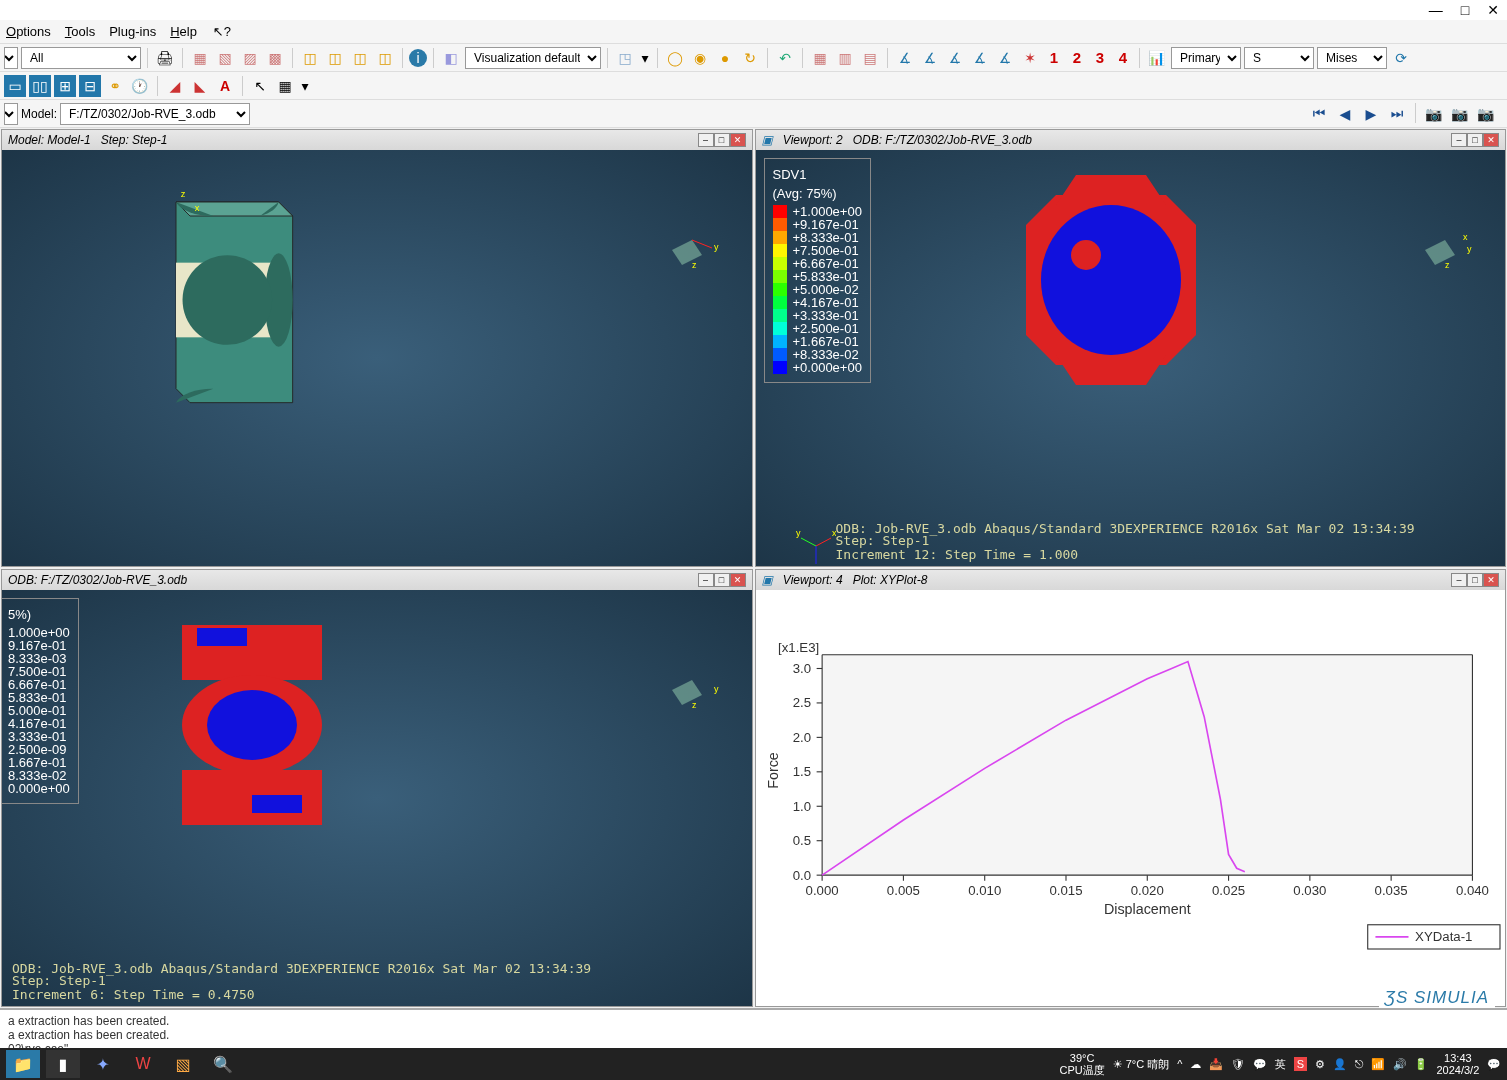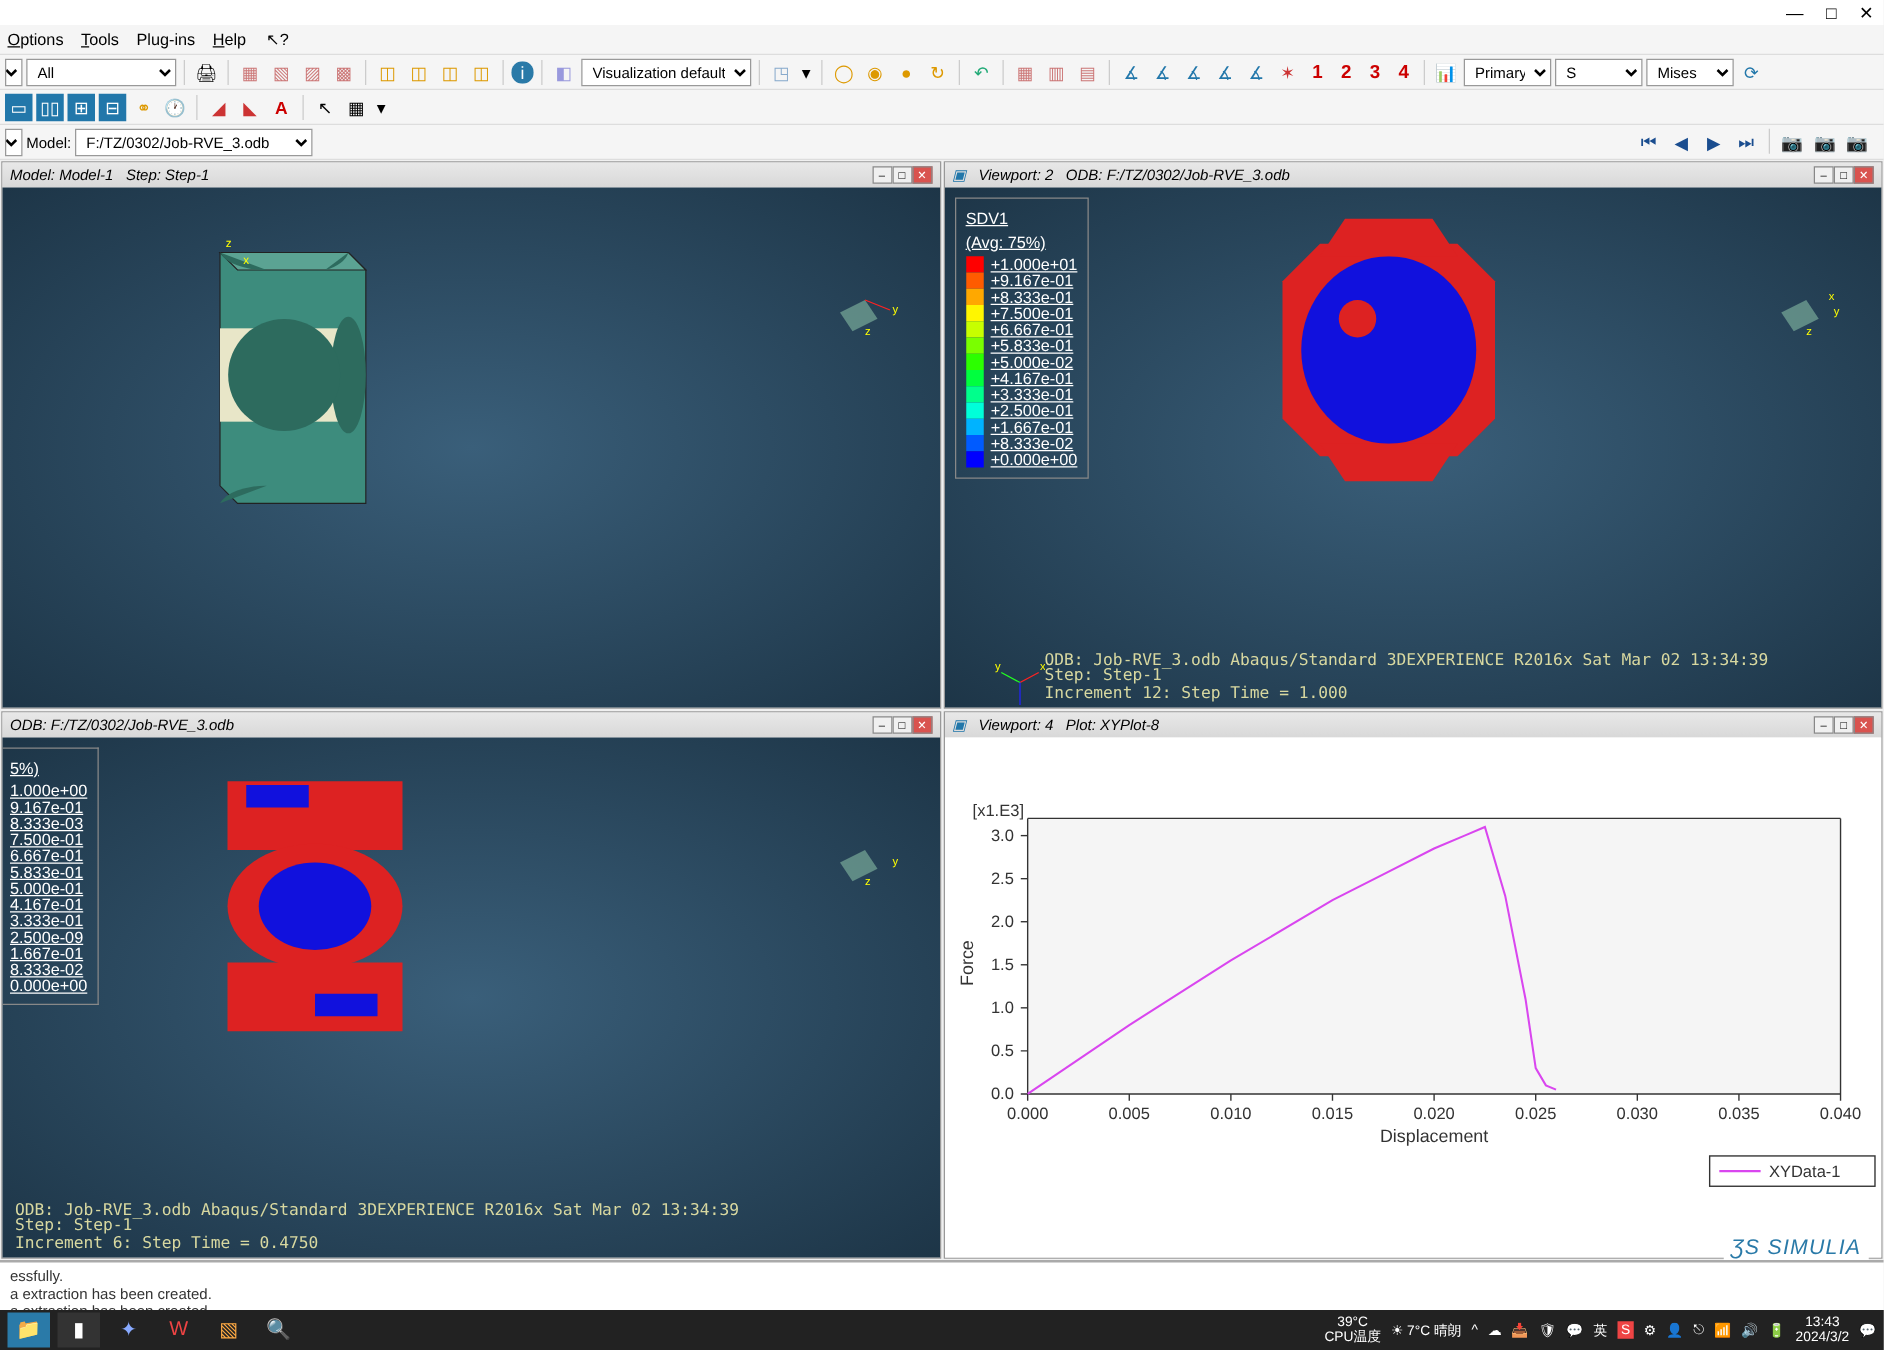--- a/index.html
+++ b/index.html
@@ -21,21 +21,21 @@
 .main-area { display: flex; flex-direction: column; height: calc(100% - 200px); }
 .viewport-row { display: flex; height: 50%; }
 .viewport-pane { flex: 1; border: 1px solid #999; display: flex; flex-direction: column; margin: 1px; position: relative; }
 .pane-header { height: 20px; background: linear-gradient(#e8e8e8, #d8d8d8); display: flex; align-items: center; padding: 0 6px; font-size: 12px; justify-content: space-between; }
 .pane-header-left { display: flex; gap: 10px; align-items: center; font-style: italic;}
 .pane-header-ctrls { display: flex; gap: 0; }
 .pane-header-ctrls span { width: 16px; height: 14px; border: 1px solid #888; background: #f0f0f0; display: flex; align-items: center; justify-content: center; font-size: 9px; cursor: default;}
 .pane-body { flex: 1; background: radial-gradient(ellipse at center, #3a5f7a 0%, #1d3547 100%); position: relative; overflow: hidden; }
 .pane-body.white { background: #fff; }
 
-.legend-box { position: absolute; background: transparent; color: #fff; font-family: monospace; font-size: 13px; padding: 8px; border: 1px solid #888; text-decoration: underline; }
+.legend-box { position: absolute; background: transparent; color: #fff; font-family: monospace; font-size: 13px; padding: 8px; border: 1px solid #888; }
 .legend-title { margin-bottom: 4px; }
 .legend-row { display: flex; align-items: center; gap: 6px; line-height: 13px; }
 .legend-swatch { width: 14px; height: 13px; }
 .anno-text { position: absolute; color: #d8d8a0; font-family: monospace; font-size: 13px; }
 
 .triad { position: absolute; right: 30px; top: 60px; width: 60px; height: 60px; }
 
 .msg-area { height: 110px; background: #fff; border-top: 2px solid #aaa; padding: 4px 8px; font-family: monospace; font-size: 12px; color: #333; overflow: hidden; position: relative;}
 .simulia-logo { position: absolute; right: 12px; top: -22px; font-style: italic; color: #2a7aa8; font-size: 17px; font-weight: 500; letter-spacing: 1px; background:#fff; padding:2px 6px;}
 
@@ -208,21 +208,21 @@
           <span style="background:#d9534f;color:#fff">✕</span>
         </div>
       </div>
       <div class="pane-body">
         <div class="legend-box" style="left:8px; top:8px;">
           <div class="legend-title">SDV1</div>
           <div class="legend-title">(Avg: 75%)</div>
           <div id="legend-tr-rows">
               <div class="legend-row">
                 <span class="legend-swatch" style="background:#ff0000"></span>
-                <span>+1.000e+01</span>
+                <span>+1.000e+00</span>
               </div>
               <div class="legend-row">
                 <span class="legend-swatch" style="background:#ff5b00"></span>
                 <span>+9.167e-01</span>
               </div>
               <div class="legend-row">
                 <span class="legend-swatch" style="background:#ffa800"></span>
                 <span>+8.333e-01</span>
               </div>
               <div class="legend-row">
@@ -436,21 +436,20 @@
         </svg>
       </div>
     </div>
   </div>
 </div>
 
 <div style="position:relative;">
 <div class="simulia-logo">ƷS <span>SIMULIA</span></div>
 <div class="msg-area">
   <div id="msg-lines">
-        <div>essfully.</div>
         <div>a extraction has been created.</div>
         <div>a extraction has been created.</div>
         <div>02\rve.cae".</div>
         <div></div>
         <div>een opened.</div>
       </div>
 </div>
 </div>
 
 <div class="taskbar">

